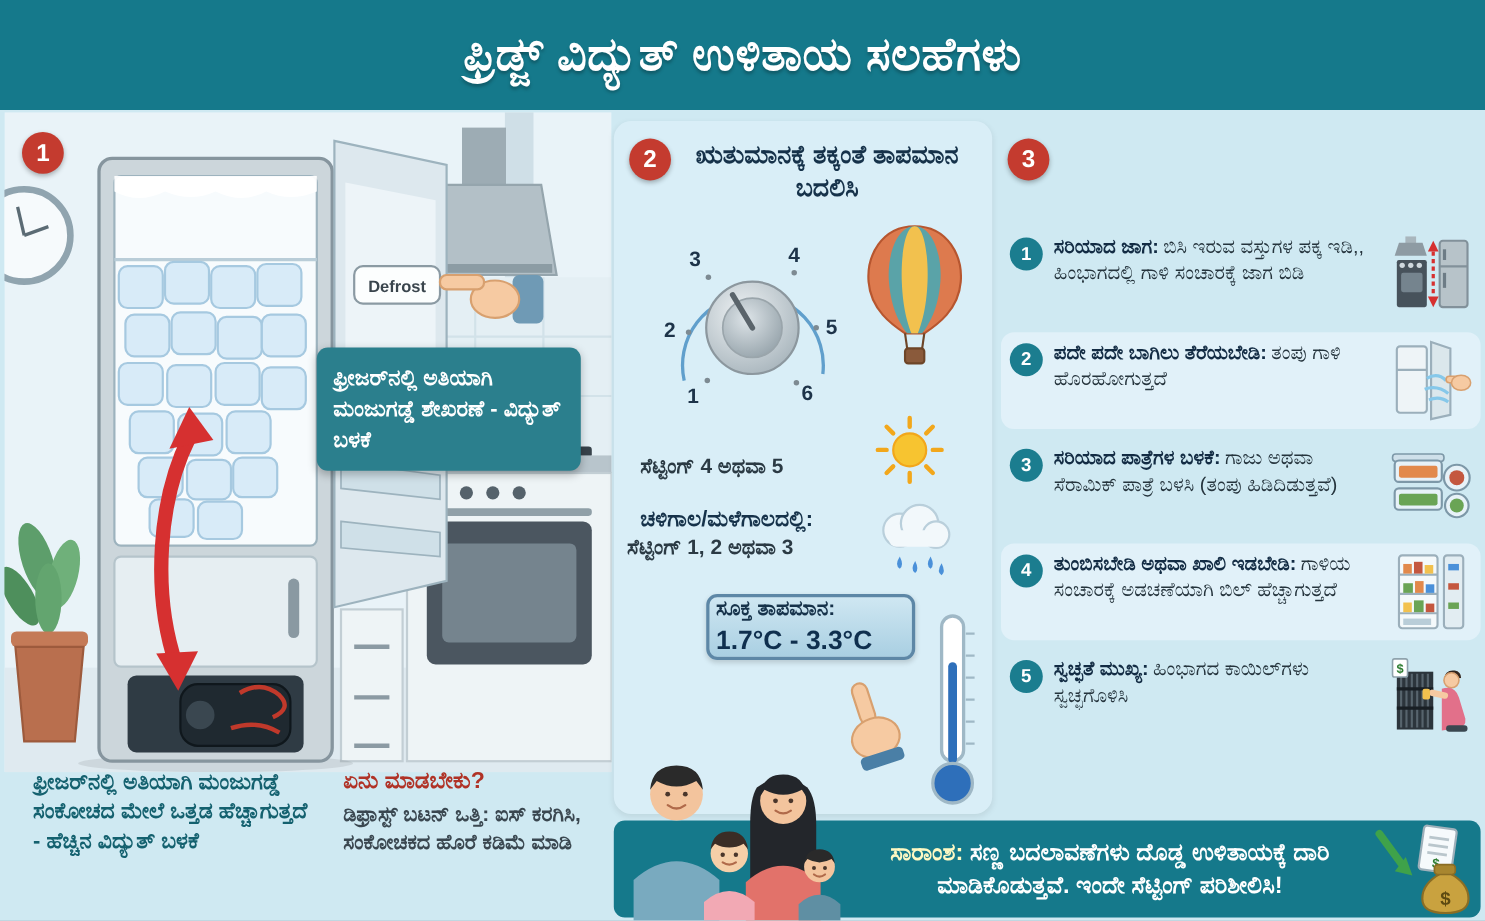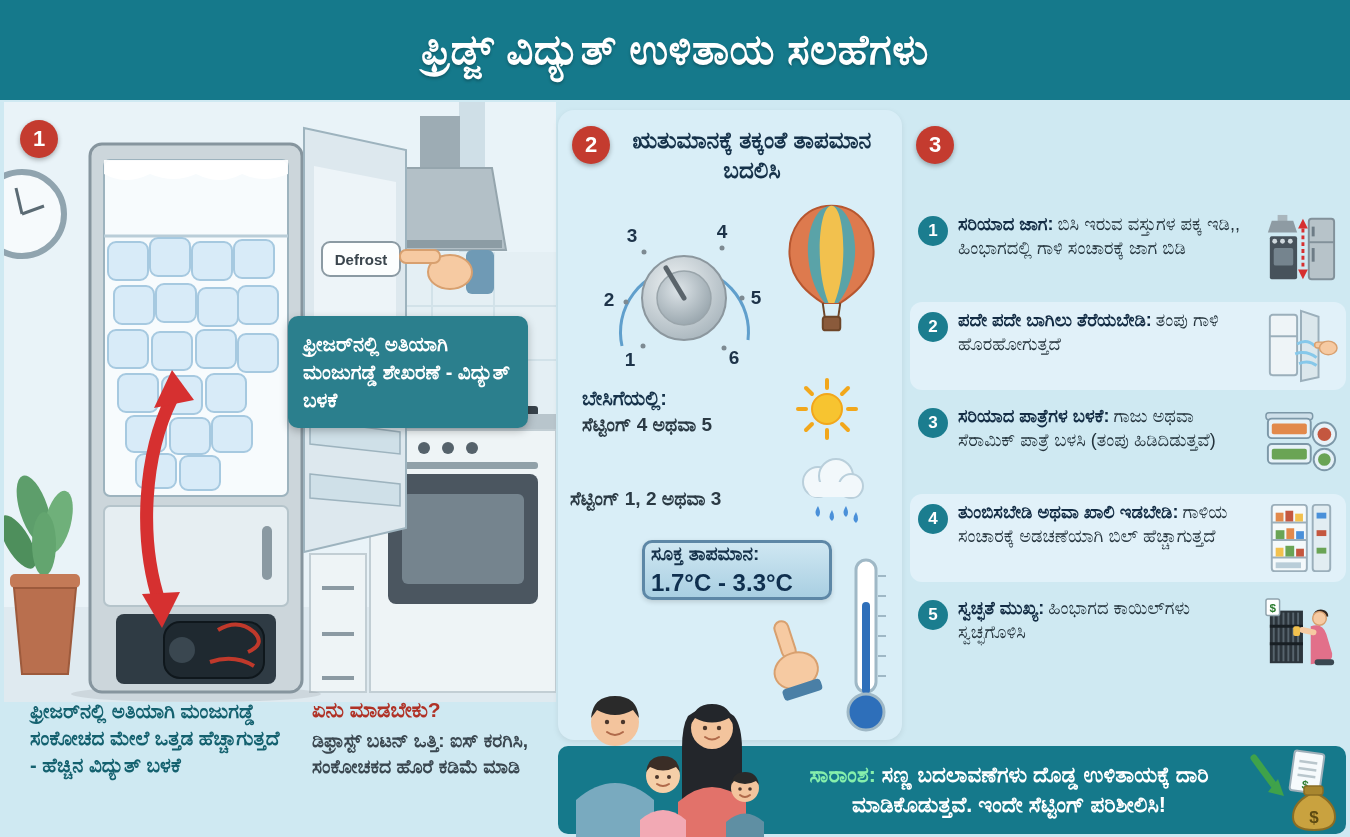--- a/index.html
+++ b/index.html
@@ -30,21 +30,21 @@
   .tips{left:2px;top:94px;width:436px;display:flex;flex-direction:column;gap:8px}
   .tip{display:flex;align-items:flex-start;gap:10px;padding:7px 8px;border-radius:12px}
   .tip.shaded{background:#e1f1f9}
   .tip-num{flex:0 0 30px;height:30px;border-radius:50%;background:#1b7d8f;color:#fff;font-weight:bold;font-size:17px;display:flex;align-items:center;justify-content:center;margin-top:3px}
   .tip-text{width:298px;color:#25343d;font-size:18px;line-height:1.32}
   .lead{font-weight:bold;color:#132c44;margin-right:4px}
   .tip-icon{flex:0 0 74px;height:74px;margin-left:auto}
   .tip-icon svg{width:74px;height:74px}
   .banner{left:558px;top:746px;width:788px;height:88px;background:#15798b;border-radius:10px;display:flex;align-items:center;z-index:4}
   .banner-text{padding-left:218px;padding-right:104px;color:#fff;font-weight:bold;font-size:21.5px;line-height:1.4;text-align:center;width:100%}
-  .yellow{color:#86efac}
+  .yellow{color:#fef9c3}
   .banner-icons{right:4px;top:2px;width:96px;height:84px}
   .family{left:560px;top:670px;width:220px;height:167px;z-index:6}
 </style>
 </head>
 <body>
 
 <div class="canvas">
 
   <header class="header">
     <div class="title">ಫ್ರಿಡ್ಜ್ ವಿದ್ಯುತ್ ಉಳಿತಾಯ ಸಲಹೆಗಳು</div>
@@ -227,36 +227,36 @@
 
     <svg class="abs" style="left:218px;top:88px;width:112px;height:140px" viewBox="0 0 115 140">
       <path d="M57 6 C26 6 12 34 14 58 C16 84 36 98 48 106 L66 106 C78 98 98 84 100 58 C102 34 88 6 57 6 Z" fill="#dd7a4e" stroke="#b7562f" stroke-width="2"></path>
       <path d="M57 6 C40 6 31 34 33 58 C35 84 44 98 50 106 L64 106 C70 98 79 84 81 58 C83 34 74 6 57 6 Z" fill="#5aa3a8"></path>
       <path d="M57 6 C48 6 44 34 45 58 C46 84 51 98 54 106 L60 106 C63 98 68 84 69 58 C70 34 66 6 57 6 Z" fill="#f2c14e"></path>
       <line x1="48" y1="106" x2="50" y2="120" stroke="#6d4528" stroke-width="2"></line>
       <line x1="66" y1="106" x2="64" y2="120" stroke="#6d4528" stroke-width="2"></line>
       <rect x="48" y="120" width="18" height="14" rx="3" fill="#8a5a3b" stroke="#6d4528" stroke-width="2"></rect>
     </svg>
 
-    <div class="abs label-bold" style="left:24px;top:276px">ಬೇಸಿಗೆಯಲ್ಲಿ:</div>
     <div class="abs sub-text" style="left:24px;top:304px">ಸೆಟ್ಟಿಂಗ್ 4 ಅಥವಾ 5</div>
     <svg class="abs" style="left:236px;top:266px;width:66px;height:66px" viewBox="0 0 66 66">
       <g stroke="#f2a71b" stroke-width="4" stroke-linecap="round">
         <line x1="33" y1="4" x2="33" y2="12"></line>
           <line x1="33" y1="54" x2="33" y2="62"></line>
         <line x1="4" y1="33" x2="12" y2="33"></line>
           <line x1="54" y1="33" x2="62" y2="33"></line>
         <line x1="12" y1="12" x2="18" y2="18"></line>
           <line x1="48" y1="48" x2="54" y2="54"></line>
         <line x1="12" y1="54" x2="18" y2="48"></line>
           <line x1="48" y1="18" x2="54" y2="12"></line>
       </g>
       <circle cx="33" cy="33" r="15" fill="#f7c430" stroke="#f2a71b" stroke-width="2"></circle>
     </svg>
 
+    <div class="abs label-bold" style="left:24px;top:350px">ಚಳಿಗಾಲ/ಮಳೆಗಾಲದಲ್ಲಿ:</div>
     <div class="abs sub-text" style="left:12px;top:378px">ಸೆಟ್ಟಿಂಗ್ 1, 2 ಅಥವಾ 3</div>
     <svg class="abs" style="left:230px;top:340px;width:84px;height:78px" viewBox="0 0 84 78">
       <circle cx="30" cy="32" r="15" fill="#f2f8fb" stroke="#b9cfdb" stroke-width="2"></circle>
       <circle cx="48" cy="26" r="17" fill="#f2f8fb" stroke="#b9cfdb" stroke-width="2"></circle>
       <circle cx="63" cy="36" r="12" fill="#f2f8fb" stroke="#b9cfdb" stroke-width="2"></circle>
       <rect x="20" y="32" width="52" height="15" rx="7" fill="#f2f8fb"></rect>
       <path d="M30 56 q4 8 0 11 q-5 -3 0 -11" fill="#4a90d9"></path>
       <path d="M44 60 q4 8 0 11 q-5 -3 0 -11" fill="#4a90d9"></path>
       <path d="M58 56 q4 8 0 11 q-5 -3 0 -11" fill="#4a90d9"></path>
       <path d="M68 62 q4 8 0 11 q-5 -3 0 -11" fill="#4a90d9"></path>

